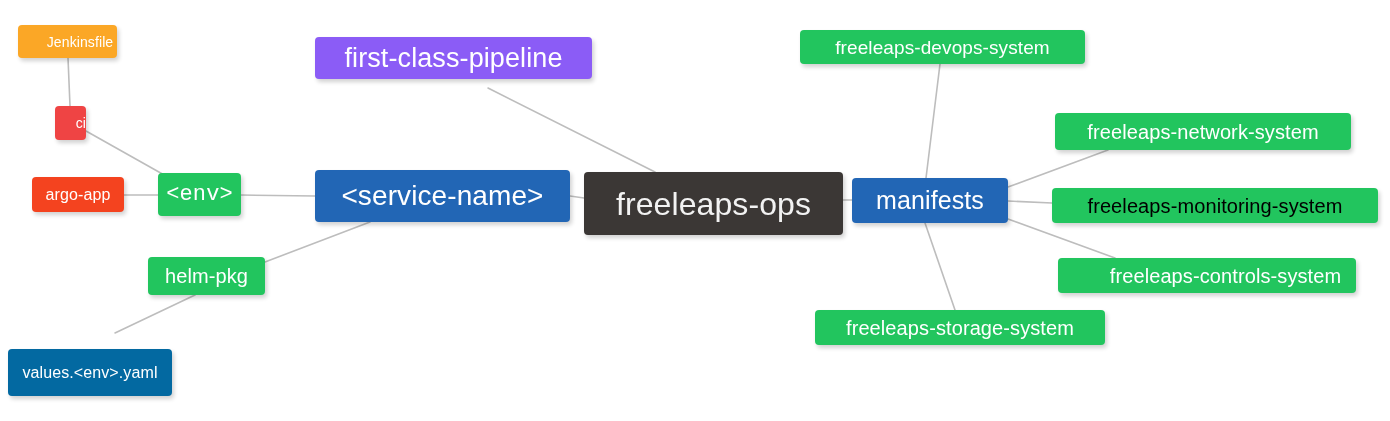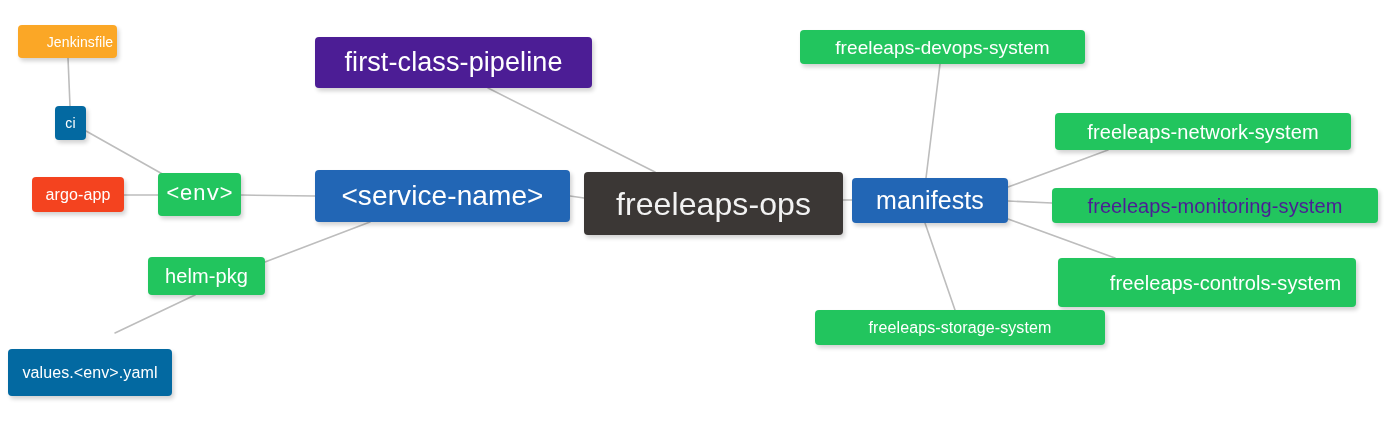--- a/index.html
+++ b/index.html
@@ -61,56 +61,56 @@
       <line x1="926" y1="178" x2="940" y2="64" stroke="#bdbdbd" stroke-width="1.6" stroke-linecap="round"></line>
       <line x1="1008" y1="187" x2="1108" y2="150" stroke="#bdbdbd" stroke-width="1.6" stroke-linecap="round"></line>
       <line x1="1008" y1="201" x2="1052" y2="203" stroke="#bdbdbd" stroke-width="1.6" stroke-linecap="round"></line>
       <line x1="1008" y1="219" x2="1115" y2="258" stroke="#bdbdbd" stroke-width="1.6" stroke-linecap="round"></line>
       <line x1="925" y1="223" x2="955" y2="310" stroke="#bdbdbd" stroke-width="1.6" stroke-linecap="round"></line>
     </svg>
   <div id="nodes">
       <div class="node" style="left: 18px; top: 25px; width: 99px; height: 33px; background: rgb(251, 167, 38); color: rgb(255, 255, 255); font-size: 14px; padding-left: 25px;">
         <span class="node-label">Jenkinsfile</span>
       </div>
-      <div class="node" style="left: 55px; top: 106px; width: 31px; height: 34px; background: #0369a1; color: rgb(255, 255, 255); font-size: 14px;">
+      <div class="node" style="left: 55px; top: 106px; width: 31px; height: 34px; background: #ef4444; color: rgb(255, 255, 255); font-size: 14px; justify-content: flex-end;">
         <span class="node-label">ci</span>
       </div>
       <div class="node" style="left: 32px; top: 177px; width: 92px; height: 35px; background: rgb(244, 67, 31); color: rgb(255, 255, 255); font-size: 16px;">
         <span class="node-label">argo-app</span>
       </div>
       <div class="node" style="left: 158px; top: 173px; width: 83px; height: 43px; background: rgb(34, 197, 94); color: rgb(255, 255, 255); font-size: 22px; font-family: Liberation Mono, monospace;">
         <span class="node-label">&lt;env&gt;</span>
       </div>
       <div class="node" style="left: 148px; top: 257px; width: 117px; height: 38px; background: rgb(34, 197, 94); color: rgb(255, 255, 255); font-size: 20px;">
         <span class="node-label">helm-pkg</span>
       </div>
       <div class="node" style="left: 8px; top: 333px; width: 164px; height: 47px; background: #0369a1; color: rgb(255, 255, 255); font-size: 16px; margin-top: 16px;">
         <span class="node-label">values.&lt;env&gt;.yaml</span>
       </div>
-      <div class="node" style="left: 315px; top: 37px; width: 277px; height: 51px; background: #4c1d95; color: rgb(255, 255, 255); font-size: 27px;">
+      <div class="node" style="left: 315px; top: 37px; width: 277px; height: 42px; background: #8b5cf6; color: rgb(255, 255, 255); font-size: 27px;">
         <span class="node-label">first-class-pipeline</span>
       </div>
       <div class="node" style="left: 315px; top: 170px; width: 255px; height: 52px; background: rgb(34, 102, 181); color: rgb(255, 255, 255); font-size: 28px;">
         <span class="node-label">&lt;service-name&gt;</span>
       </div>
       <div class="node" style="left: 584px; top: 172px; width: 259px; height: 63px; background: rgb(59, 55, 53); color: rgb(242, 242, 242); font-size: 32px;">
         <span class="node-label">freeleaps-ops</span>
       </div>
       <div class="node" style="left: 852px; top: 178px; width: 156px; height: 45px; background: rgb(34, 102, 181); color: rgb(255, 255, 255); font-size: 25px;">
         <span class="node-label">manifests</span>
       </div>
       <div class="node" style="left: 800px; top: 30px; width: 285px; height: 34px; background: rgb(34, 197, 94); color: rgb(255, 255, 255); font-size: 19px;">
         <span class="node-label">freeleaps-devops-system</span>
       </div>
       <div class="node" style="left: 1055px; top: 113px; width: 296px; height: 37px; background: rgb(34, 197, 94); color: rgb(255, 255, 255); font-size: 20px; justify-content: center;">
         <span class="node-label">freeleaps-network-system</span>
       </div>
-      <div class="node" style="left: 1052px; top: 188px; width: 326px; height: 35px; background: rgb(34, 197, 94); color: #4c1d95; font-size: 20px;">
+      <div class="node" style="left: 1052px; top: 188px; width: 326px; height: 35px; background: rgb(34, 197, 94); color: #000000; font-size: 20px;">
         <span class="node-label">freeleaps-monitoring-system</span>
       </div>
-      <div class="node" style="left: 1058px; top: 258px; width: 298px; height: 49px; background: rgb(34, 197, 94); color: rgb(255, 255, 255); font-size: 20px; padding-left: 37px;">
+      <div class="node" style="left: 1058px; top: 258px; width: 298px; height: 35px; background: rgb(34, 197, 94); color: rgb(255, 255, 255); font-size: 20px; padding-left: 37px;">
         <span class="node-label">freeleaps-controls-system</span>
       </div>
-      <div class="node" style="left: 815px; top: 310px; width: 290px; height: 35px; background: rgb(34, 197, 94); color: rgb(255, 255, 255); font-size: 16px;">
+      <div class="node" style="left: 815px; top: 310px; width: 290px; height: 35px; background: rgb(34, 197, 94); color: rgb(255, 255, 255); font-size: 20px;">
         <span class="node-label">freeleaps-storage-system</span>
       </div>
     </div>
 </div>
 
 </body></html>

